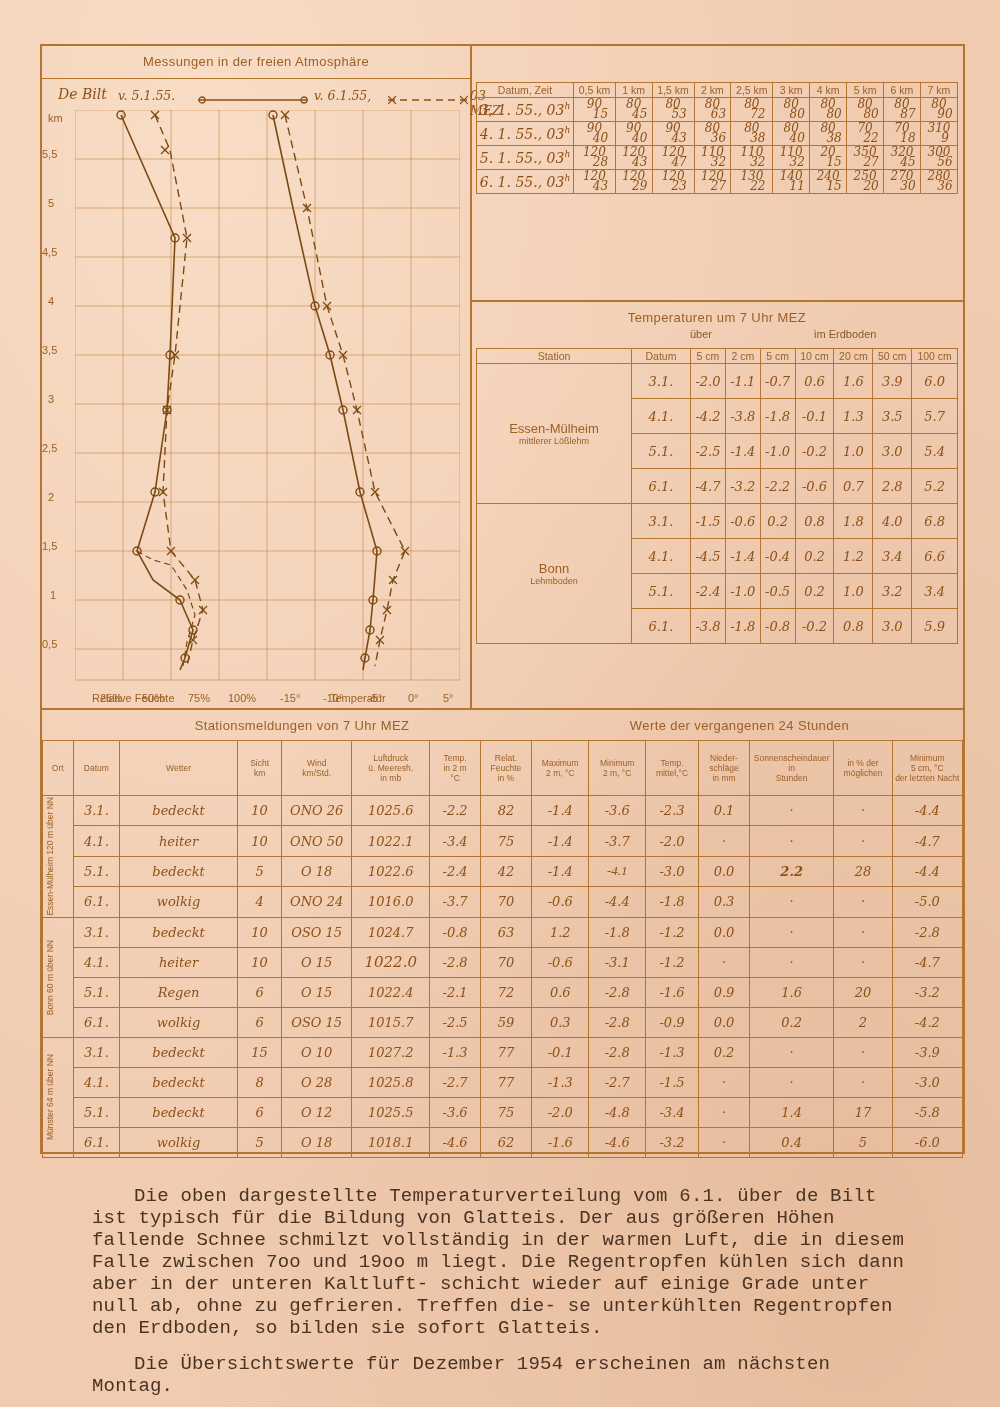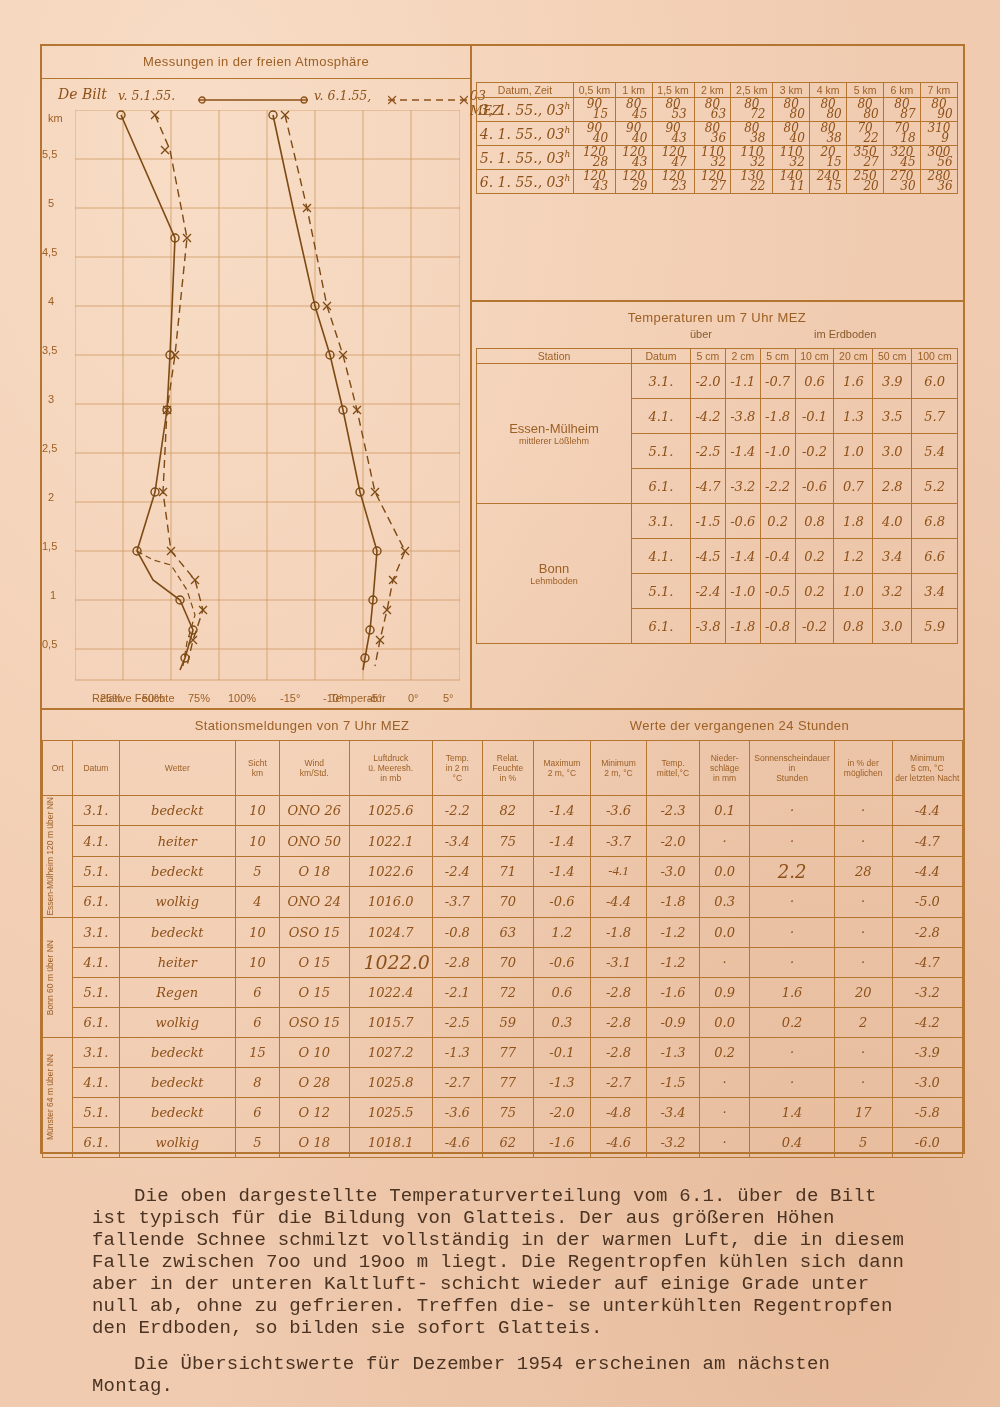--- a/index.html
+++ b/index.html
@@ -480,26 +480,26 @@
           <td class="handsm" style="font-size: 13px; height: 27px;">·</td>
           <td class="handsm" style="font-size: 13px; height: 27px;">-4.7</td>
         </tr>
         <tr>
           <td class="handsm" style="font-size: 13px; height: 27px;">5.1.</td>
           <td class="handsm" style="font-size: 13px; height: 27px;">bedeckt</td>
           <td class="handsm" style="font-size: 13px; height: 27px;">5</td>
           <td class="handsm" style="font-size: 13px; height: 27px;">O 18</td>
           <td class="handsm" style="font-size: 13px; height: 27px;">1022.6</td>
           <td class="handsm" style="font-size: 13px; height: 27px;">-2.4</td>
-          <td class="handsm" style="font-size: 13px; height: 27px;">71</td>
+          <td class="handsm" style="font-size: 13px; height: 27px;">42</td>
           <td class="handsm" style="font-size: 13px; height: 27px;">-1.4</td>
           <td class="handsm" style="font-size: 13px; height: 27px; font-family: Liberation Serif, serif;">-4.1</td>
           <td class="handsm" style="font-size: 13px; height: 27px;">-3.0</td>
           <td class="handsm" style="font-size: 13px; height: 27px;">0.0</td>
-          <td class="handsm" style="font-size: 18px; height: 27px;">2.2</td>
+          <td class="handsm" style="font-size: 13px; height: 27px; font-weight: bold;">2.2</td>
           <td class="handsm" style="font-size: 13px; height: 27px;">28</td>
           <td class="handsm" style="font-size: 13px; height: 27px;">-4.4</td>
         </tr>
         <tr>
           <td class="handsm" style="font-size: 13px; height: 27px;">6.1.</td>
           <td class="handsm" style="font-size: 13px; height: 27px;">wolkig</td>
           <td class="handsm" style="font-size: 13px; height: 27px;">4</td>
           <td class="handsm" style="font-size: 13px; height: 27px;">ONO 24</td>
           <td class="handsm" style="font-size: 13px; height: 27px;">1016.0</td>
           <td class="handsm" style="font-size: 13px; height: 27px;">-3.7</td>
@@ -529,21 +529,21 @@
           <td class="handsm" style="font-size: 13px; height: 27px;">0.0</td>
           <td class="handsm" style="font-size: 13px; height: 27px;">·</td>
           <td class="handsm" style="font-size: 13px; height: 27px;">·</td>
           <td class="handsm" style="font-size: 13px; height: 27px;">-2.8</td>
         </tr>
         <tr>
           <td class="handsm" style="font-size: 13px; height: 27px;">4.1.</td>
           <td class="handsm" style="font-size: 13px; height: 27px;">heiter</td>
           <td class="handsm" style="font-size: 13px; height: 27px;">10</td>
           <td class="handsm" style="font-size: 13px; height: 27px;">O 15</td>
-          <td class="handsm" style="font-size: 19px; height: 27px; text-align: right;">1022.0</td>
+          <td class="handsm" style="font-size: 15px; height: 27px;">1022.0</td>
           <td class="handsm" style="font-size: 13px; height: 27px;">-2.8</td>
           <td class="handsm" style="font-size: 13px; height: 27px;">70</td>
           <td class="handsm" style="font-size: 13px; height: 27px;">-0.6</td>
           <td class="handsm" style="font-size: 13px; height: 27px;">-3.1</td>
           <td class="handsm" style="font-size: 13px; height: 27px;">-1.2</td>
           <td class="handsm" style="font-size: 13px; height: 27px;">·</td>
           <td class="handsm" style="font-size: 13px; height: 27px;">·</td>
           <td class="handsm" style="font-size: 13px; height: 27px;">·</td>
           <td class="handsm" style="font-size: 13px; height: 27px;">-4.7</td>
         </tr>

